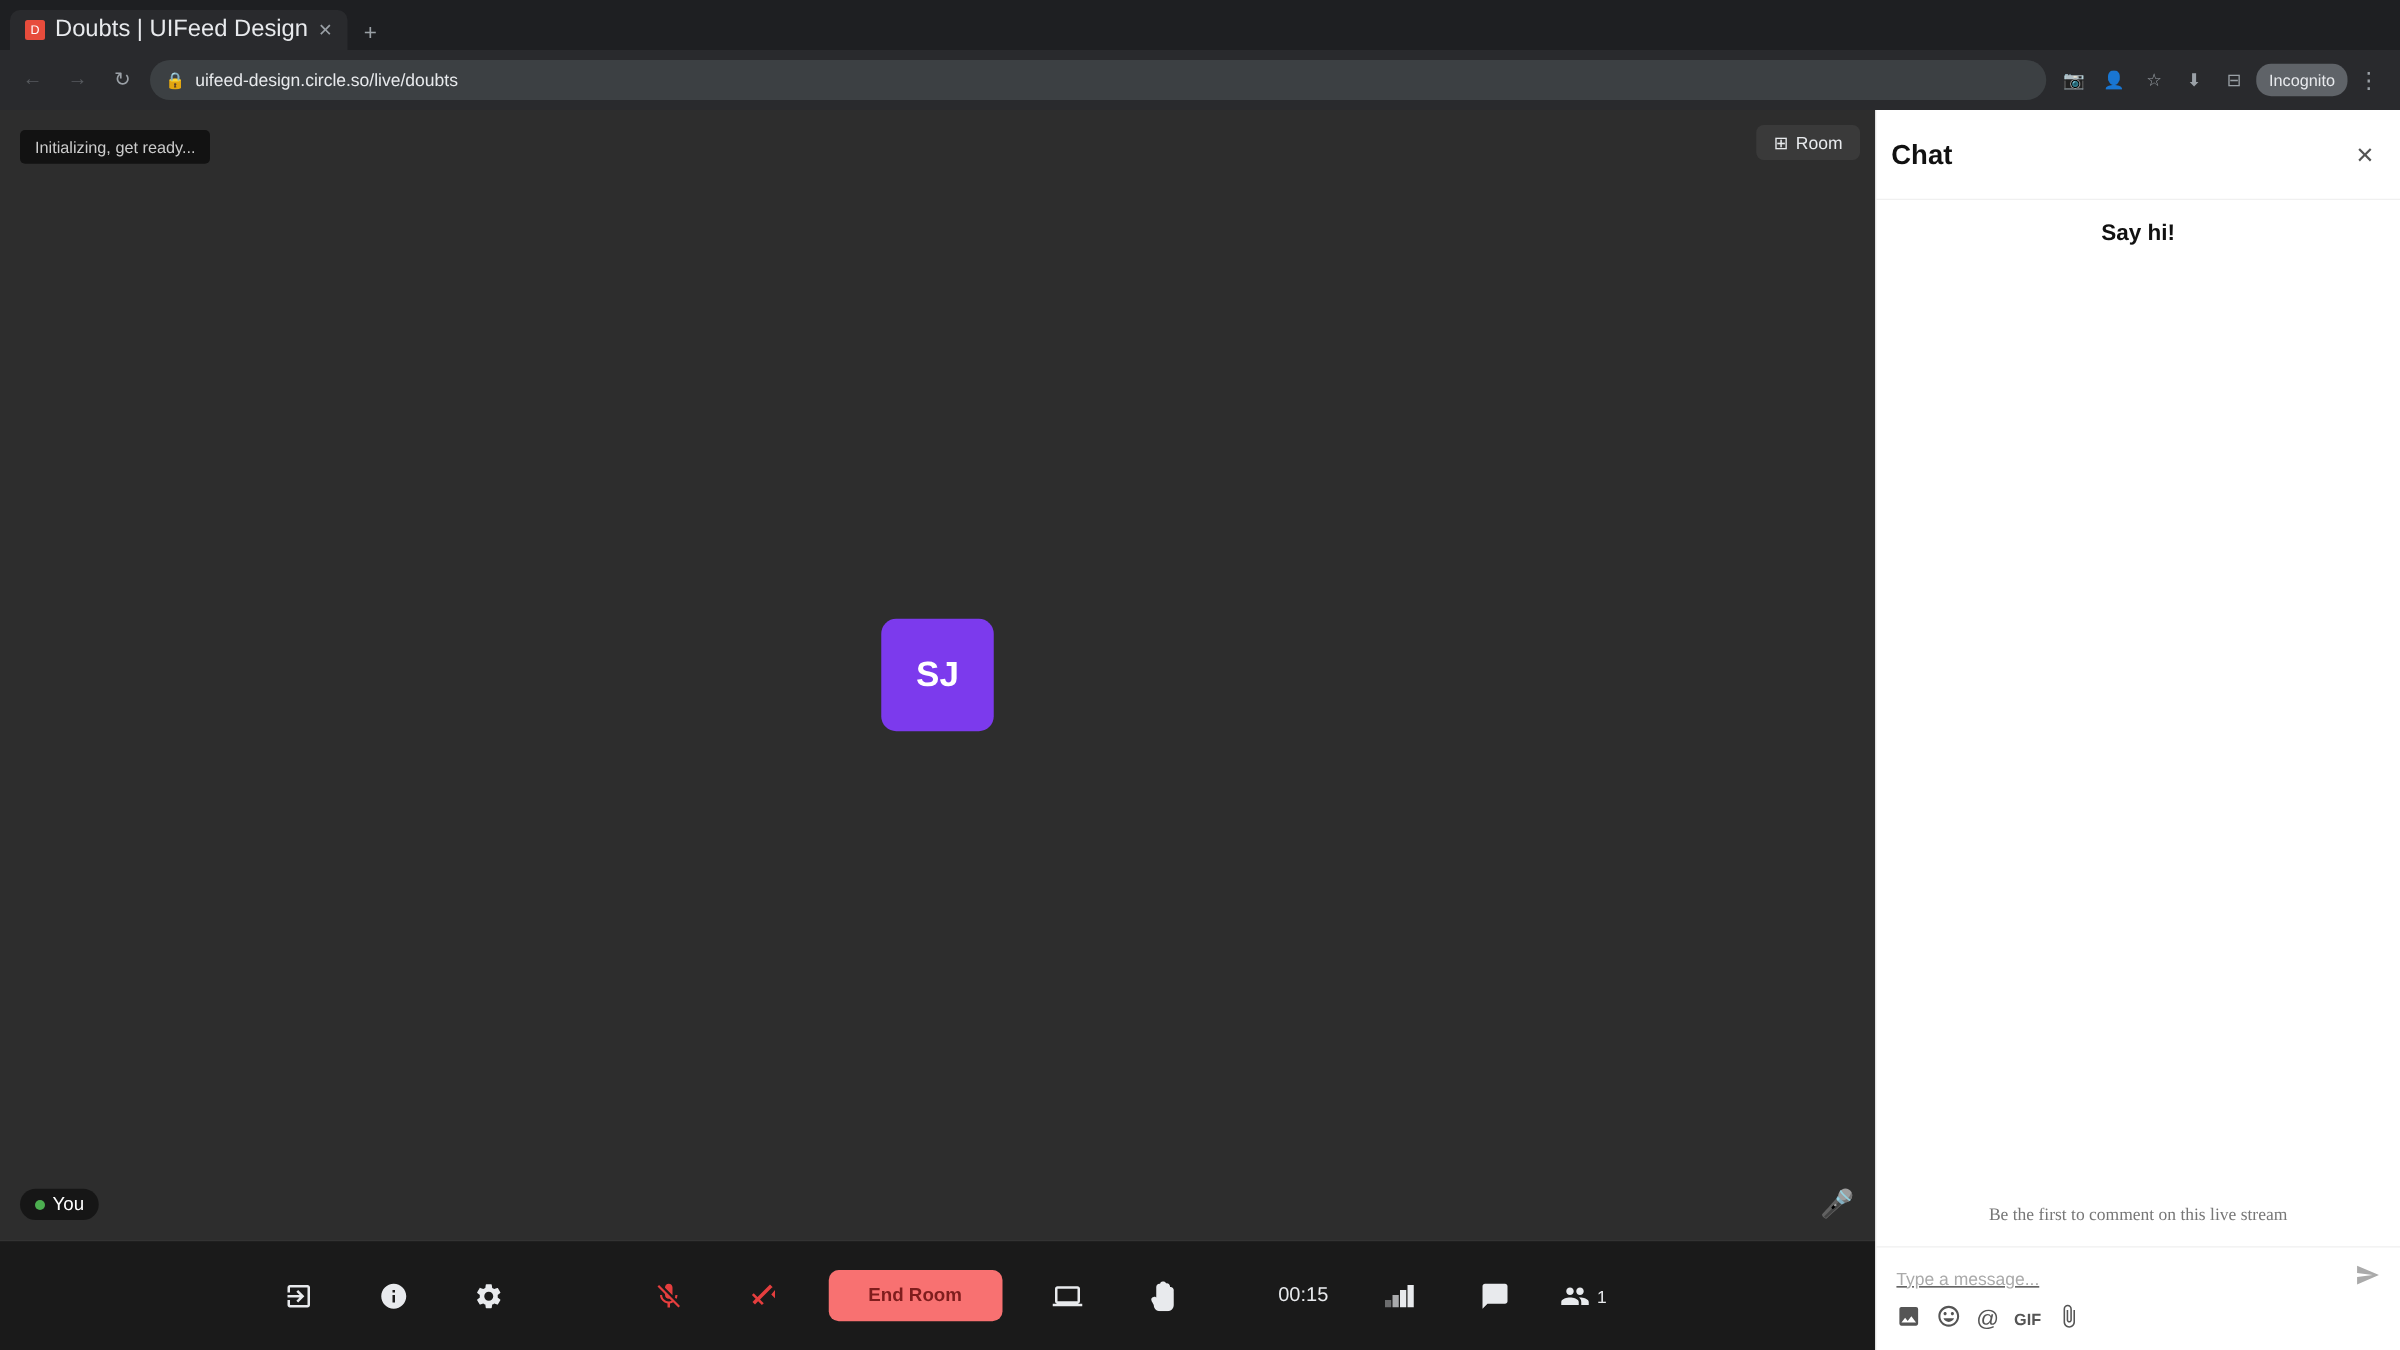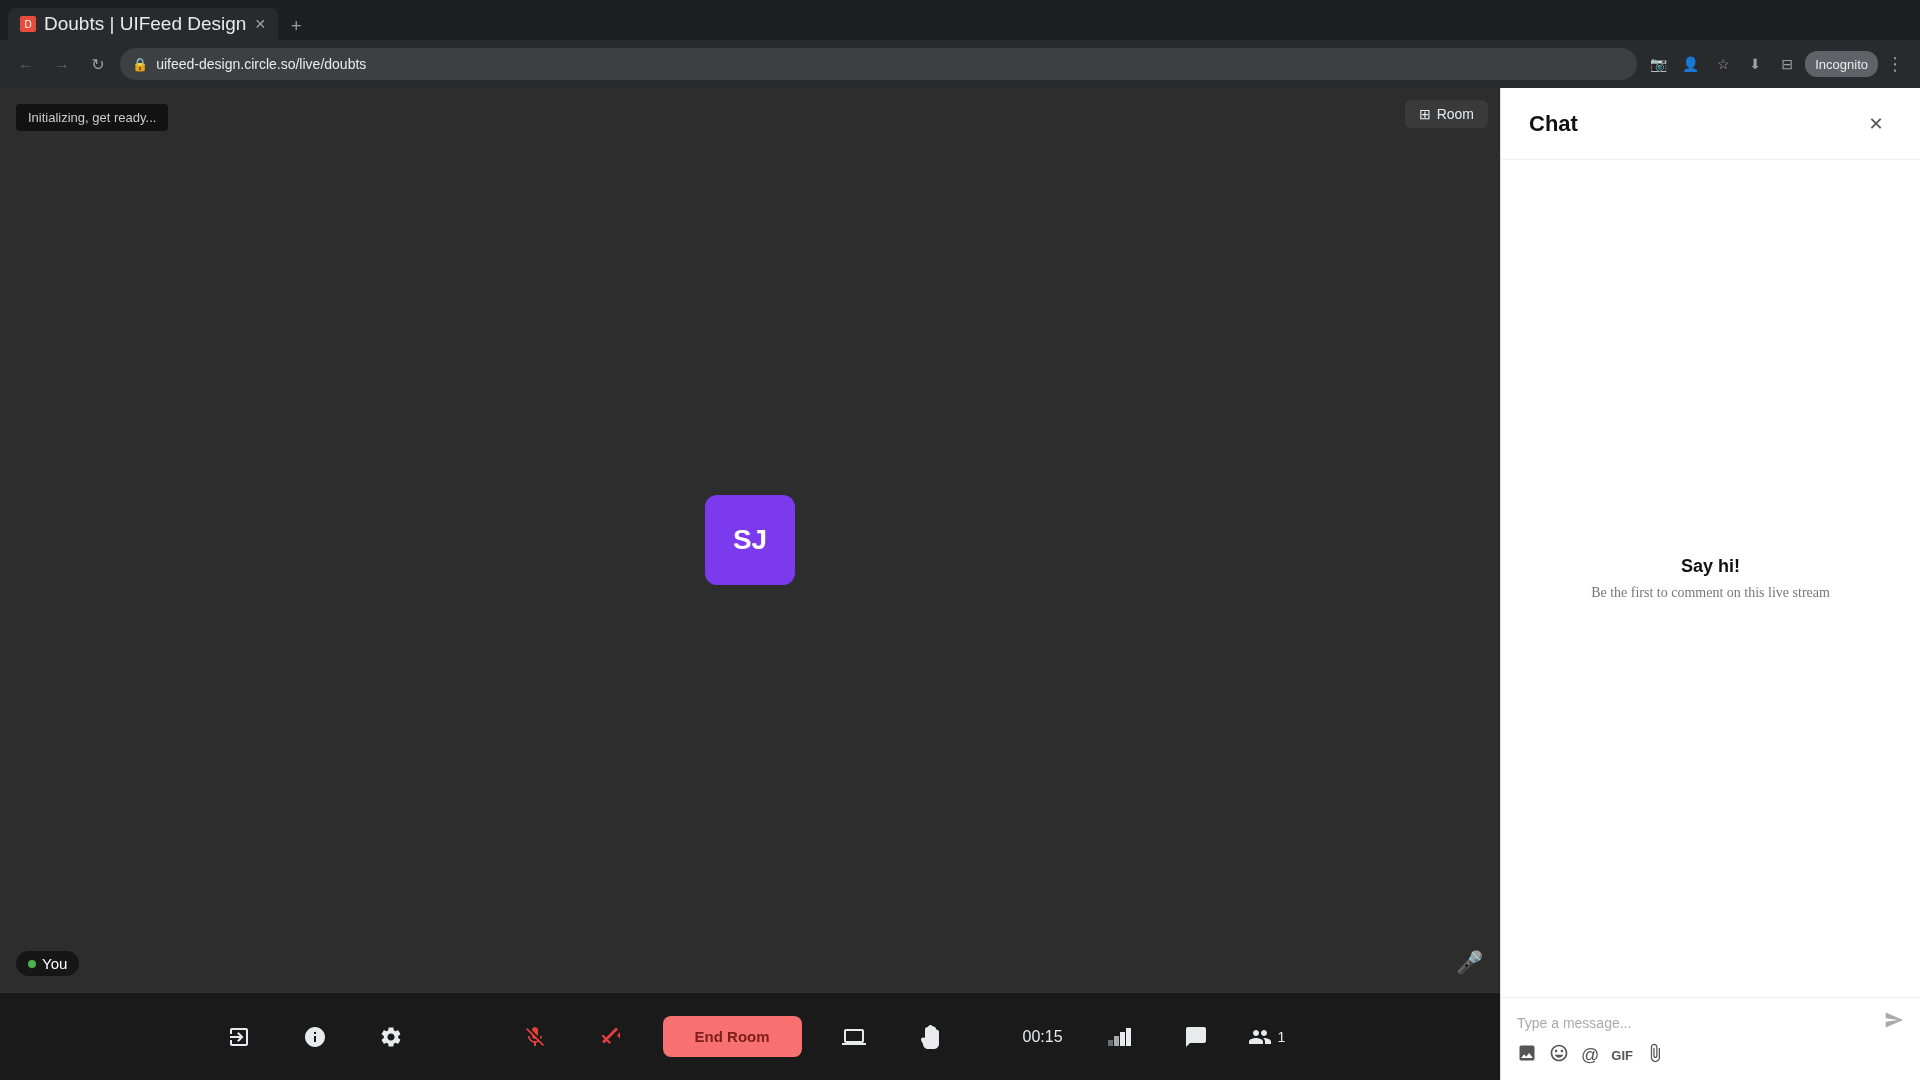--- a/index.html
+++ b/index.html
@@ -43,30 +43,30 @@
     .controls-bar { height: 88px; background: #1a1a1a; border-top: 1px solid #333; display: flex; align-items: center; justify-content: center; gap: 28px; position: relative; }
     .ctrl-btn { width: 48px; height: 48px; display: flex; align-items: center; justify-content: center; color: #e8eaed; font-size: 20px; cursor: pointer; border-radius: 8px; }
     .ctrl-btn.muted { color: #e53e3e; }
     .end-room-btn { background: #f87171; color: #7f1d1d; font-size: 15px; font-weight: 600; padding: 12px 32px; border-radius: 8px; cursor: pointer; border: none; }
     .timer-text { color: #e8eaed; font-size: 16px; font-weight: 500; min-width: 50px; text-align: center; }
     .participants-btn { display: flex; align-items: center; gap: 6px; color: #e8eaed; font-size: 20px; cursor: pointer; }
     .participants-count { font-size: 14px; }
 
     
     .chat-panel { width: 420px; background: white; display: flex; flex-direction: column; border-left: 1px solid #e0e0e0; }
-    .chat-header { height: 72px; display: flex; align-items: center; justify-content: space-between; padding: 0 28px; border-bottom: 1px solid #f0f0f0; }
+    .chat-header { height: 72px; display: flex; align-items: center; justify-content: space-between; padding: 0 12px; border-bottom: 1px solid #f0f0f0; }
     .chat-title { font-size: 22px; font-weight: 600; color: #111; }
     .chat-close { width: 32px; height: 32px; display: flex; align-items: center; justify-content: center; cursor: pointer; color: #555; font-size: 18px; }
     .chat-messages { flex: 1; overflow-y: auto; padding: 16px; display: flex; flex-direction: column; justify-content: flex-end; }
-    .say-hi { display: flex; flex-direction: column; align-items: center; justify-content: center; flex: 1; }
+    .say-hi { display: flex; flex-direction: column; align-items: center; justify-content: space-between; flex: 1; }
     .say-hi-title { font-size: 18px; font-weight: 600; color: #111; margin-bottom: 8px; }
     .say-hi-text { font-size: 14px; color: #777; text-align: center; font-family: Liberation Serif, serif; }
     .chat-input-area { border-top: 1px solid #f0f0f0; padding: 12px 16px; }
     .chat-input-row { display: flex; align-items: center; gap: 8px; margin-bottom: 8px; }
-    .chat-input { flex: 1; border: none; outline: none; font-size: 14px; color: #333; background: transparent; }
+    .chat-input { flex: 1; border: none; outline: none; font-size: 14px; color: #333; background: transparent; text-decoration: underline; }
     .chat-input::placeholder { color: #aaa; }
     .send-btn { color: #aaa; font-size: 18px; cursor: pointer; }
     .chat-actions { display: flex; align-items: center; gap: 12px; }
     .chat-action-btn { color: #555; font-size: 18px; cursor: pointer; }
 
     
     ::-webkit-scrollbar { width: 0; }
   </style>
 </head>
 <body>

